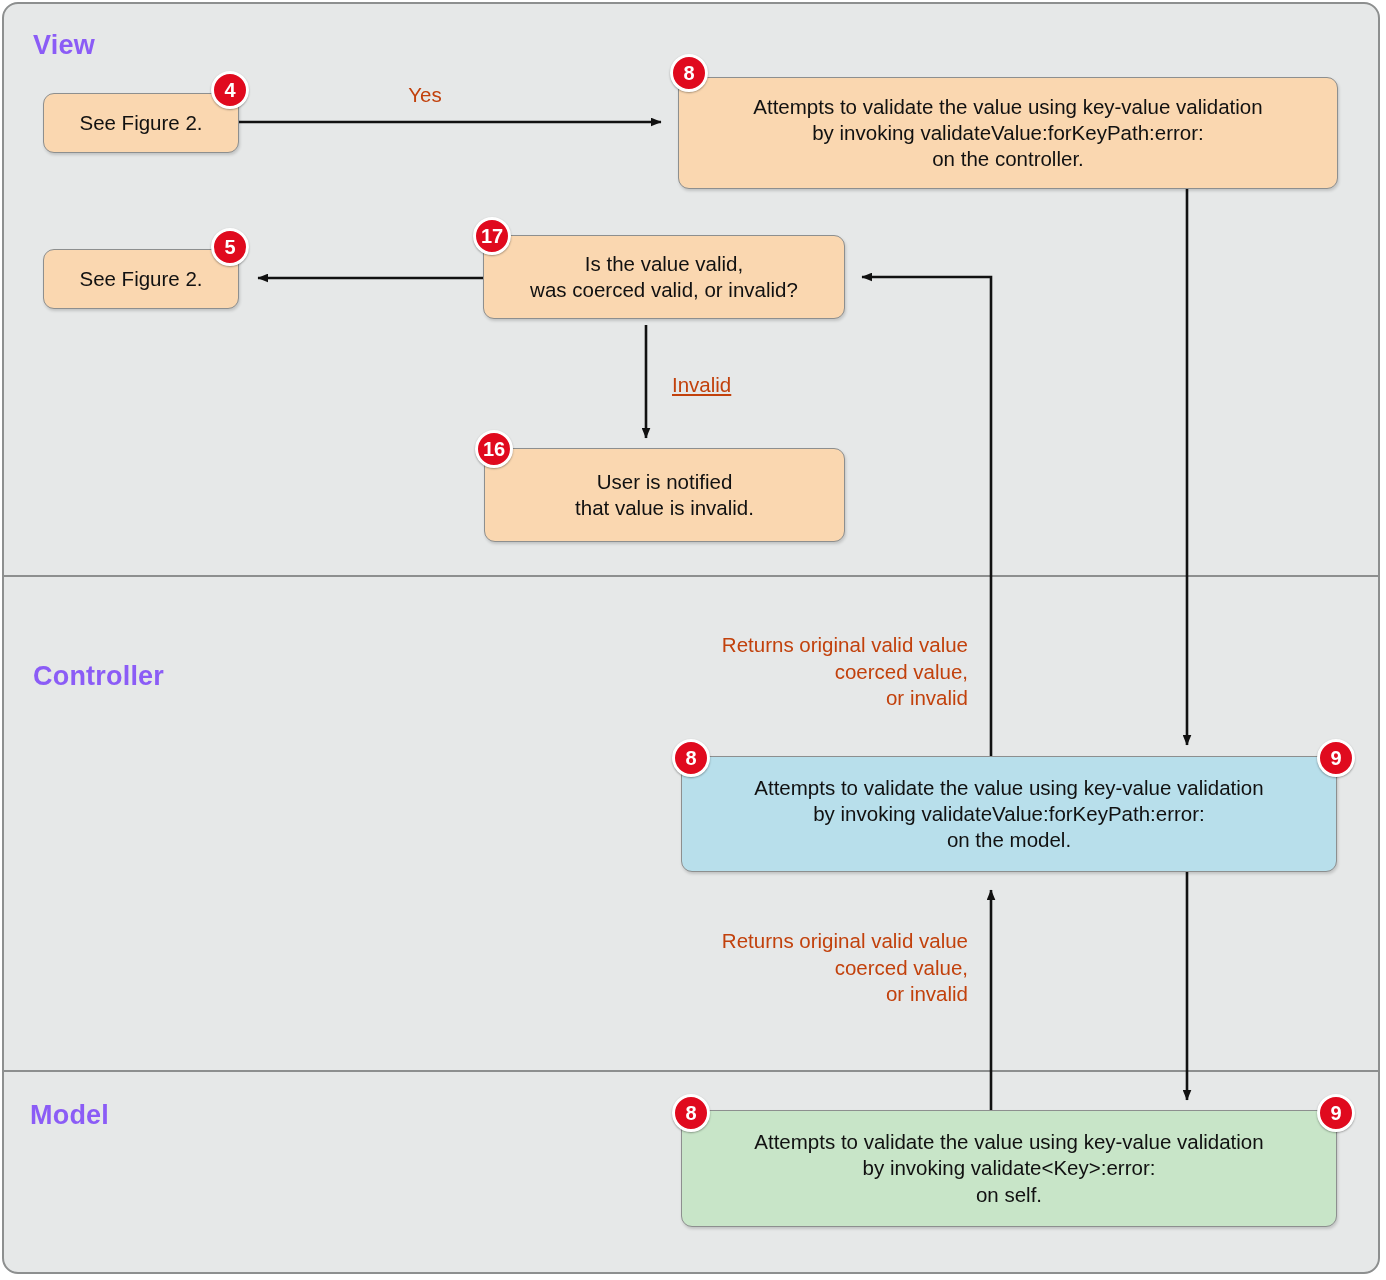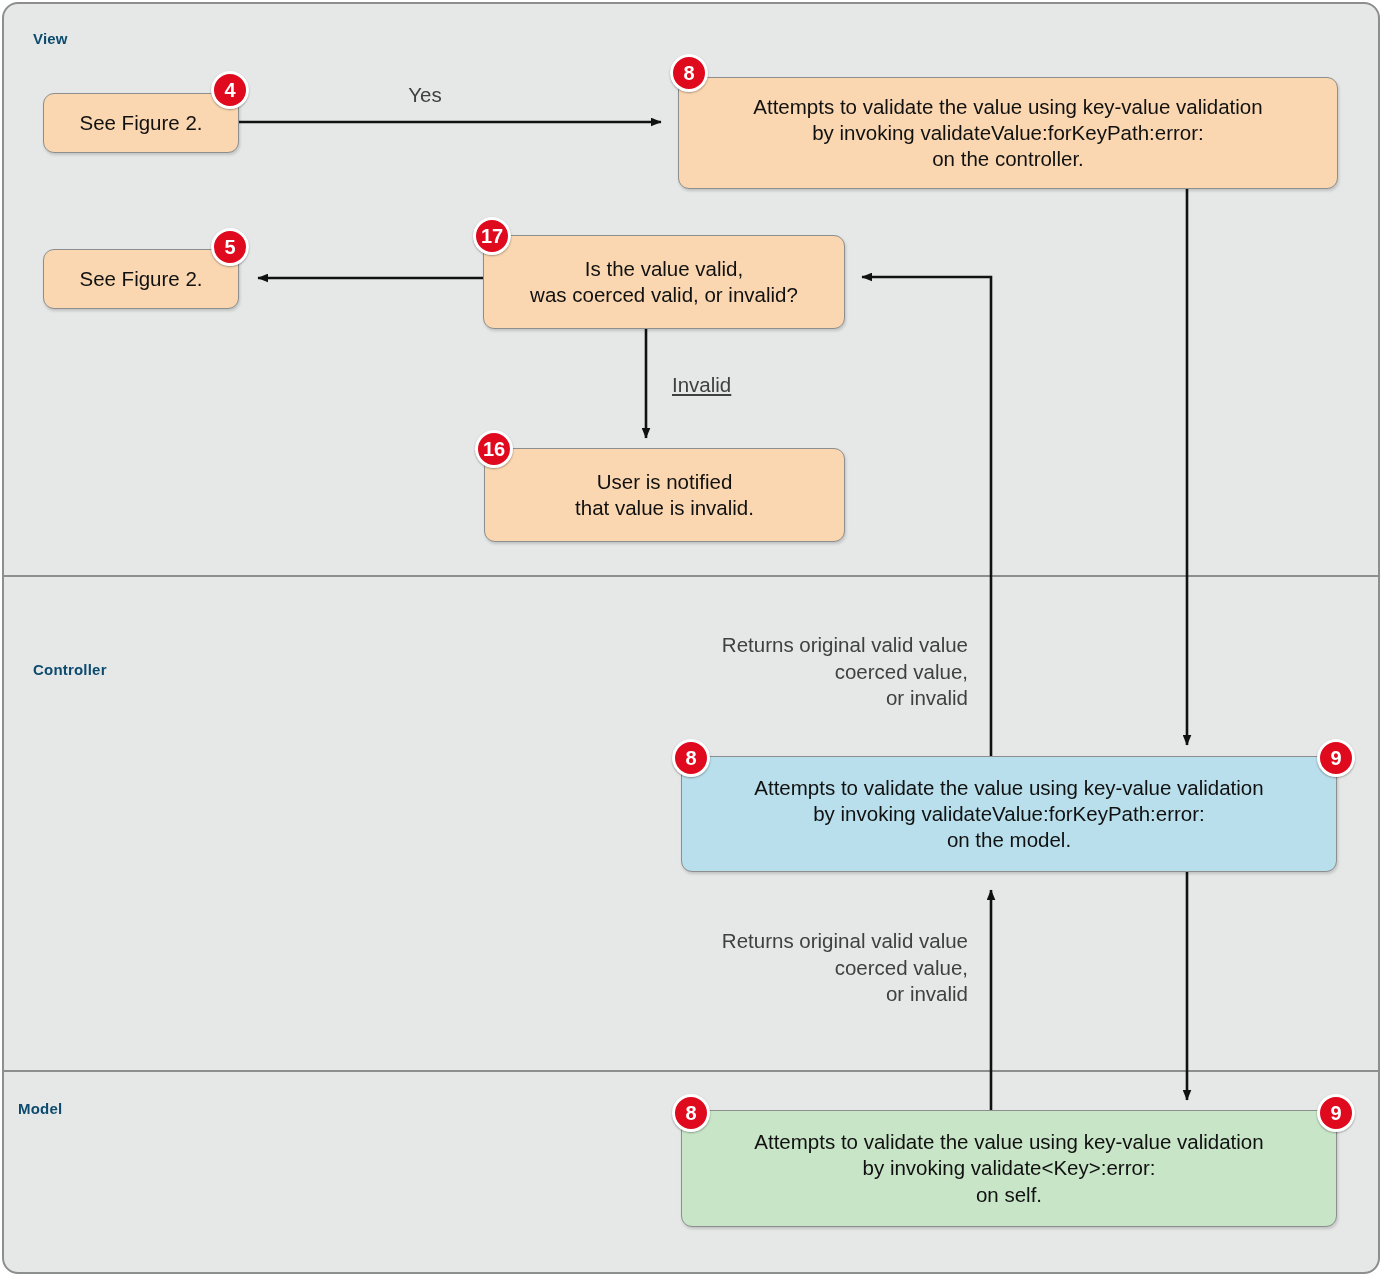--- a/index.html
+++ b/index.html
@@ -15,21 +15,21 @@
     border-radius:16px;
     box-sizing:border-box;
   }
   
   .lane-divider{
     position:absolute;left:2px;width:1378px;height:0;
     border-top:2px solid #8d8f8f;
   }
   .lane-label{
     position:absolute;
-    font-size:15px;font-weight:bold;color:#0c4a6e;
+    font-size:27px;font-weight:bold;color:#8b5cf6;
     letter-spacing:0.2px;
     white-space:nowrap;
   }
 
   
   #wires{position:absolute;left:0;top:0;width:1386px;height:1280px;}
 
   
   .box{
     position:absolute;box-sizing:border-box;
@@ -56,39 +56,39 @@
     color:#ffffff;
     font-size:20px;font-weight:bold;
     display:flex;align-items:center;justify-content:center;
     box-shadow:0 1px 2px rgba(0,0,0,0.35);
     line-height:1;
   }
 
   
   .elabel{
     position:absolute;
-    font-size:20.5px;line-height:1.3;color:#404040;
+    font-size:20.5px;line-height:1.3;color:#c2410c;
     white-space:pre-line;
   }
   .elabel.right{text-align:right;}
   .elabel.center{text-align:center;}
 </style>
 </head>
 <body>
 
 <div id="stage">
 
   <div class="frame"></div>
 
   <div class="lane-divider" style="top:575px;"></div>
   <div class="lane-divider" style="top:1070px;"></div>
 
   <div class="lane-label" style="left:33px;top:30px;">View</div>
   <div class="lane-label" style="left:33px;top:616px;margin-top:45px;">Controller</div>
-  <div class="lane-label" style="left:18px;top:1100px;">Model</div>
+  <div class="lane-label" style="left:30px;top:1100px;">Model</div>
 
   <svg id="wires" viewBox="0 0 1386 1280" xmlns="http://www.w3.org/2000/svg">
     <defs>
       <marker id="ah" markerWidth="11" markerHeight="9" refX="10.4" refY="4.5" orient="auto" markerUnits="userSpaceOnUse">
         <path d="M0,0 L11,4.5 L0,9 z" fill="#111"></path>
       </marker>
     </defs>
     <g stroke="#111" stroke-width="2.6" fill="none">
 
       <path d="M238,122 L661,122" marker-end="url(#ah)"></path>
@@ -120,21 +120,21 @@
   <div class="badge" style="left:670px;top:54px;">8</div>
 
   <div class="elabel center" style="left:355px;top:82px;width:140px;">Yes</div>
 
   <div class="box orange" style="left:43px;top:249px;width:196px;height:60px;">
     <span class="txt">See Figure 2.</span>
   </div>
   <div class="badge" style="left:211px;top:228px;">5</div>
 
 
-  <div class="box orange" style="left:483px;top:235px;width:362px;height:94px;">
+  <div class="box orange" style="left:483px;top:235px;width:362px;height:84px;">
     <span class="txt">Is the value valid,
 was coerced valid, or invalid?</span>
   </div>
   <div class="badge" style="left:473px;top:217px;">17</div>
 
   <div class="elabel" style="left:672px;top:372px;width:160px;text-decoration:underline;">Invalid</div>
 
   <div class="box orange" style="left:484px;top:448px;width:361px;height:94px;align-items:center;">
     <span class="txt">User is notified
 that value is invalid.</span>

